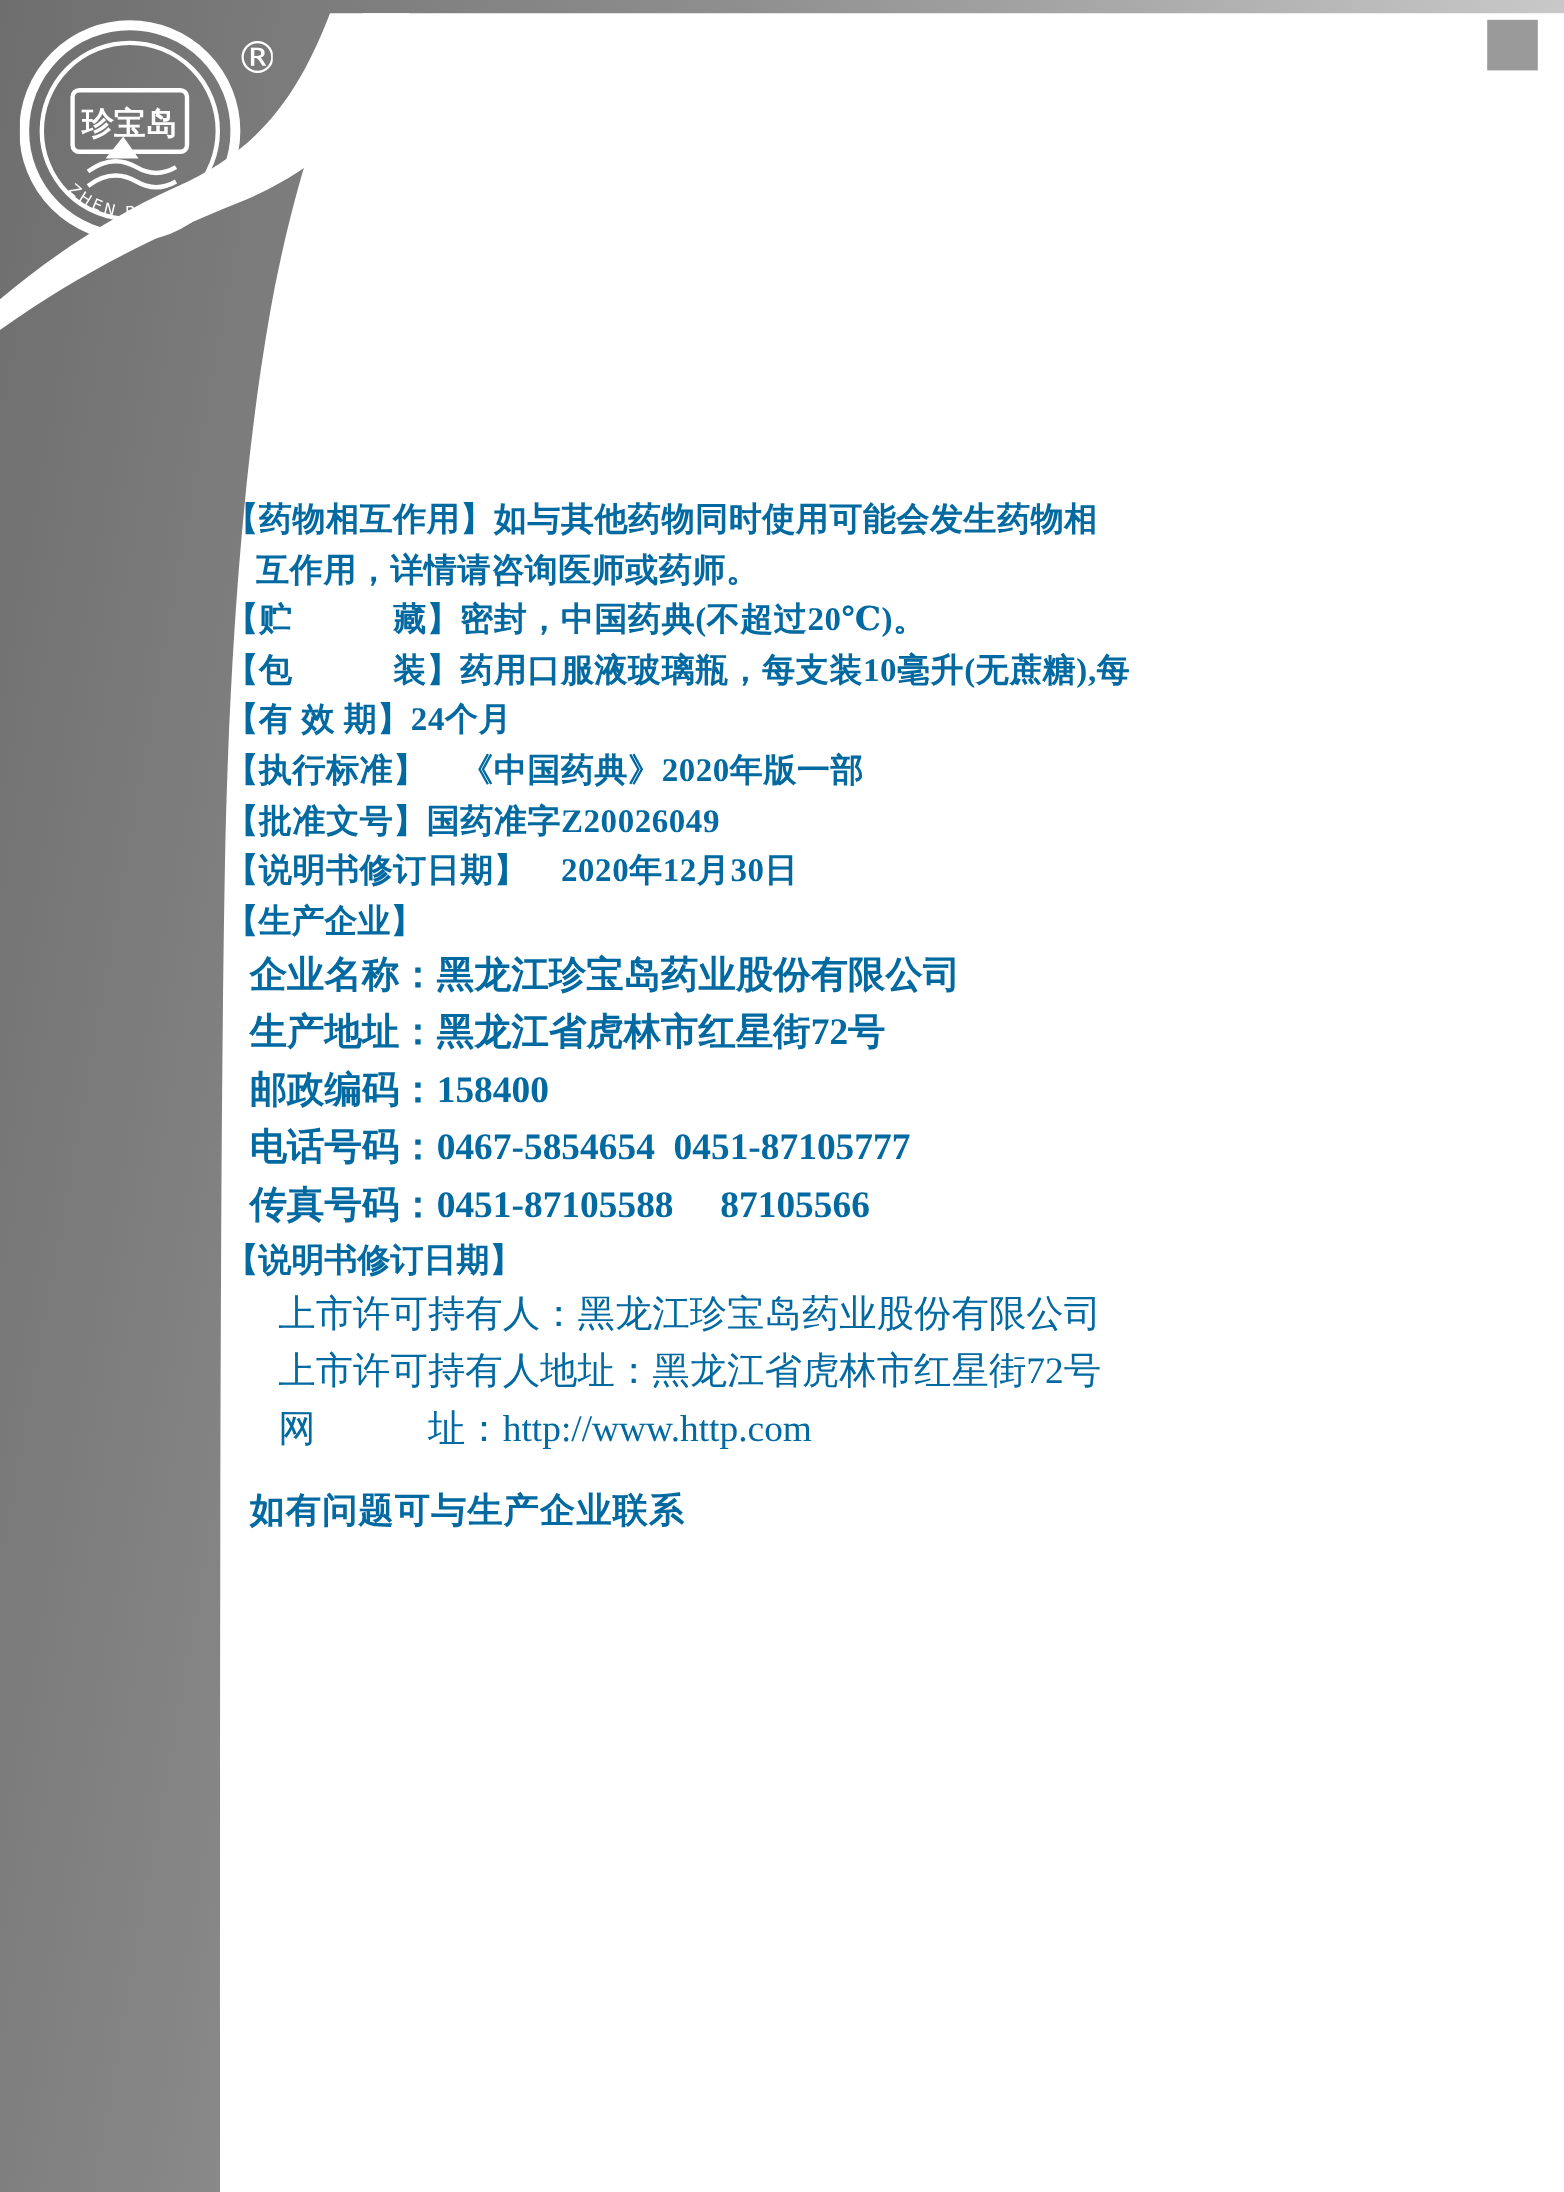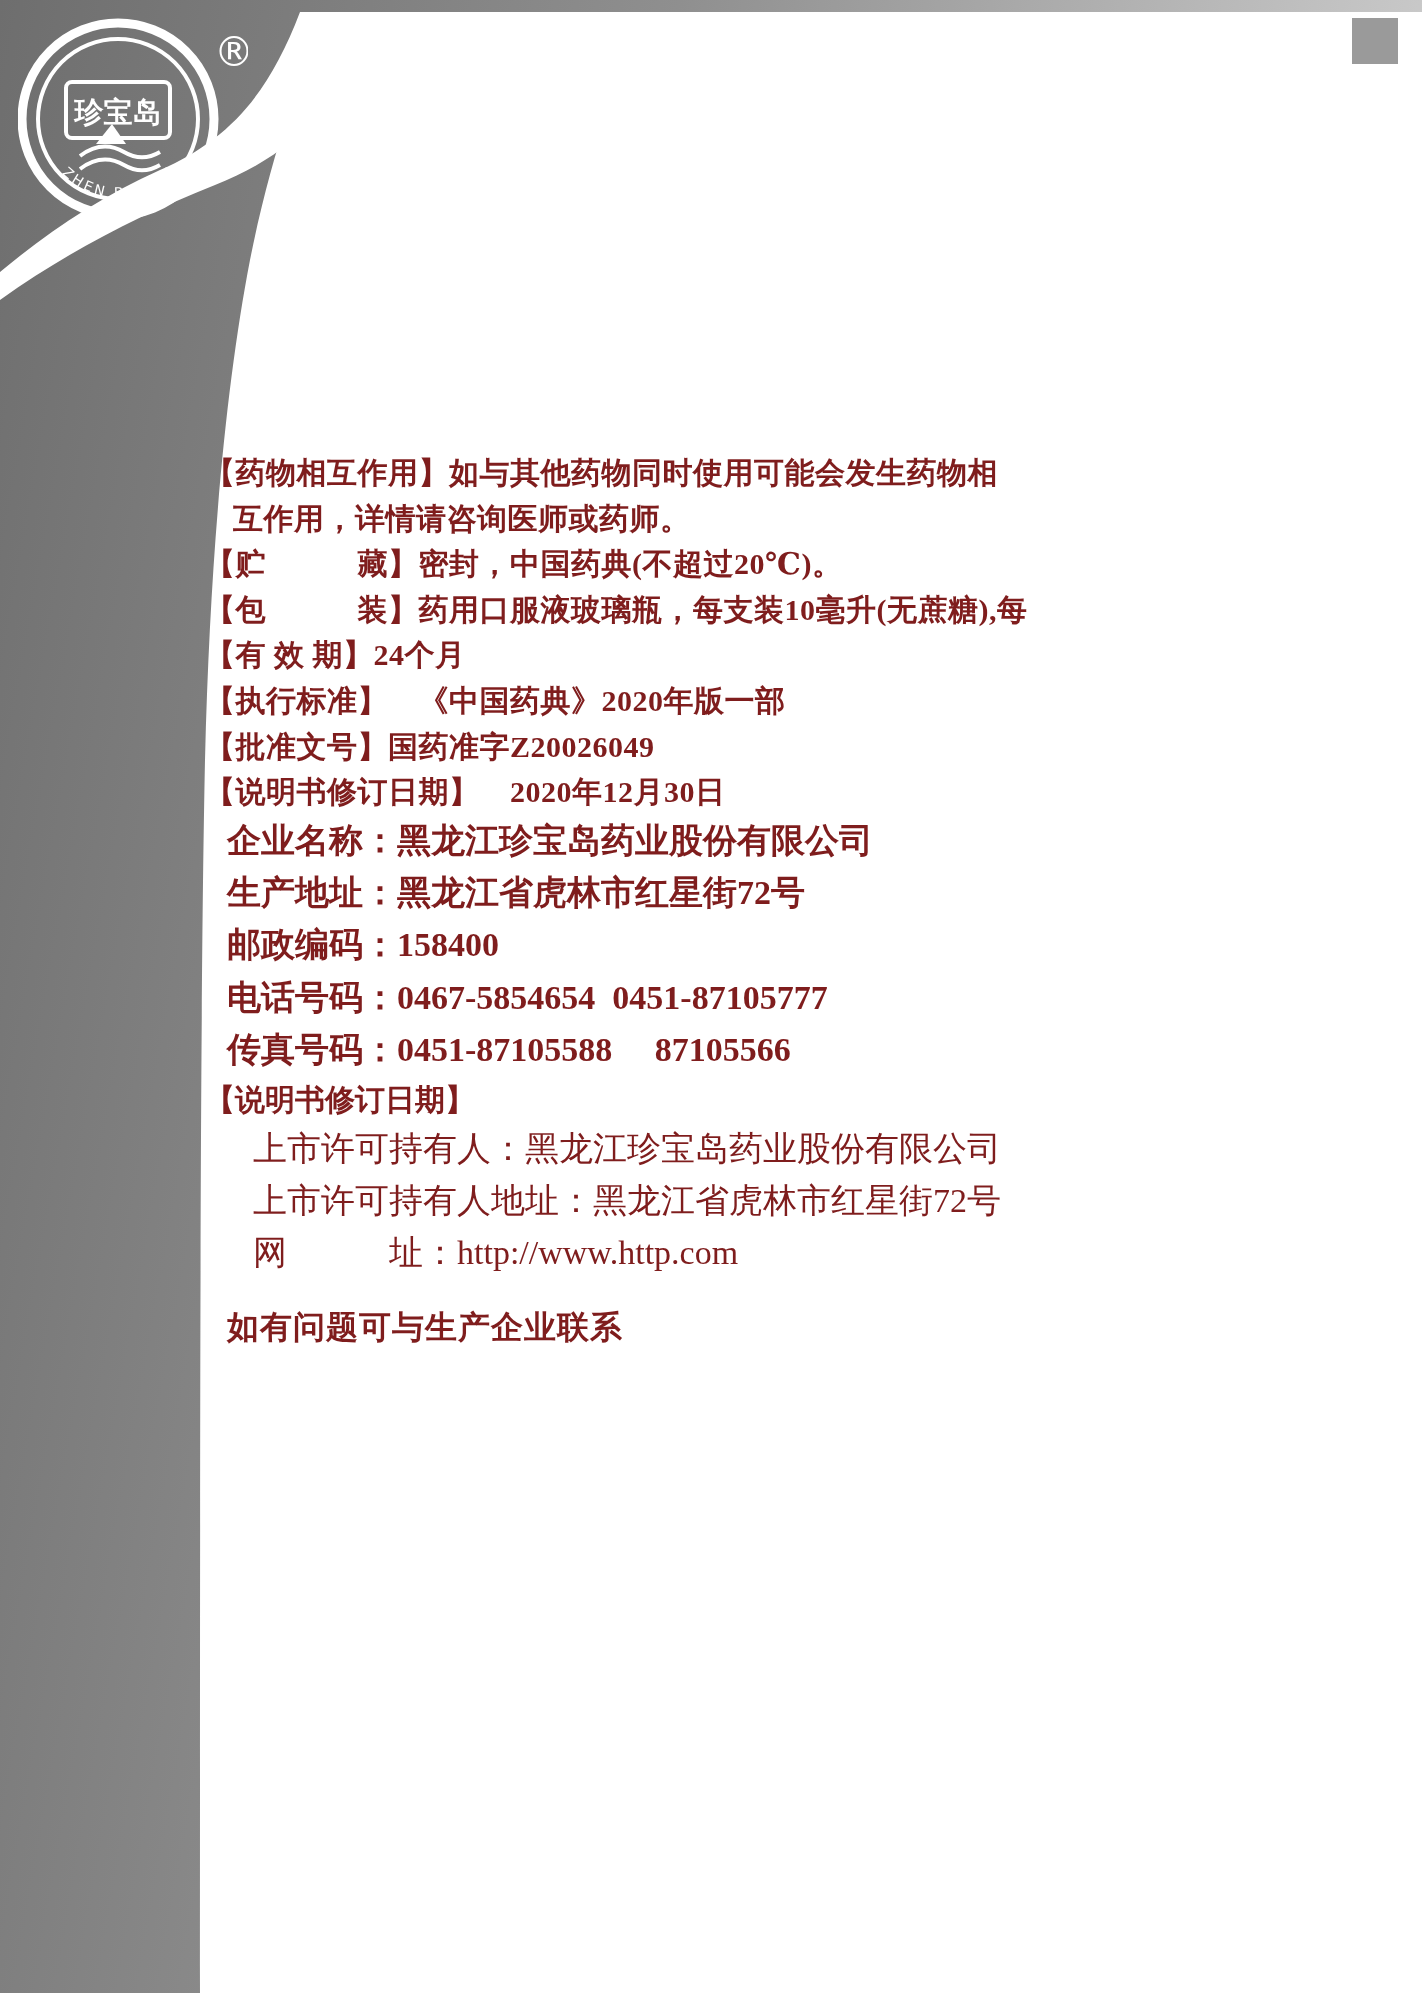--- a/index.html
+++ b/index.html
@@ -41,21 +41,21 @@
     top: 14px;
     width: 230px;
     height: 215px;
   }
   
   .doc {
     position: absolute;
     left: 205px;
     top: 450px;
     width: 1040px;
-    color: #7f1d1d;
+    color: #0369a1;
   }
   .line {
     font-size: 30px;
     line-height: 1.52;
     letter-spacing: 0.5px;
     white-space: pre-wrap;
     font-weight: 700;
   }
   .line.cont {
     padding-left: 28px;
@@ -141,20 +141,21 @@
 
     <div class="line">【贮　　　藏】密封，中国药典(不超过20℃)。</div>
 
     <div class="line">【包　　　装】药用口服液玻璃瓶，每支装10毫升(无蔗糖),每</div>
 
     <div class="line">【有 效 期】24个月</div>
     <div class="line">【执行标准】　《中国药典》2020年版一部</div>
     <div class="line">【批准文号】国药准字Z20026049</div>
     <div class="line">【说明书修订日期】　2020年12月30日</div>
 
+    <div class="section-head">【生产企业】</div>
     <div class="sub">企业名称：黑龙江珍宝岛药业股份有限公司</div>
     <div class="sub">生产地址：黑龙江省虎林市红星街72号</div>
     <div class="sub">邮政编码：158400</div>
     <div class="sub">电话号码：0467-5854654  0451-87105777</div>
     <div class="sub">传真号码：0451-87105588　 87105566</div>
 
     <div class="section-head">【说明书修订日期】</div>
     <div class="sub indent">上市许可持有人：黑龙江珍宝岛药业股份有限公司</div>
     <div class="sub indent">上市许可持有人地址：黑龙江省虎林市红星街72号</div>
     <div class="sub indent">网　　　址：http://www.http.com</div>

